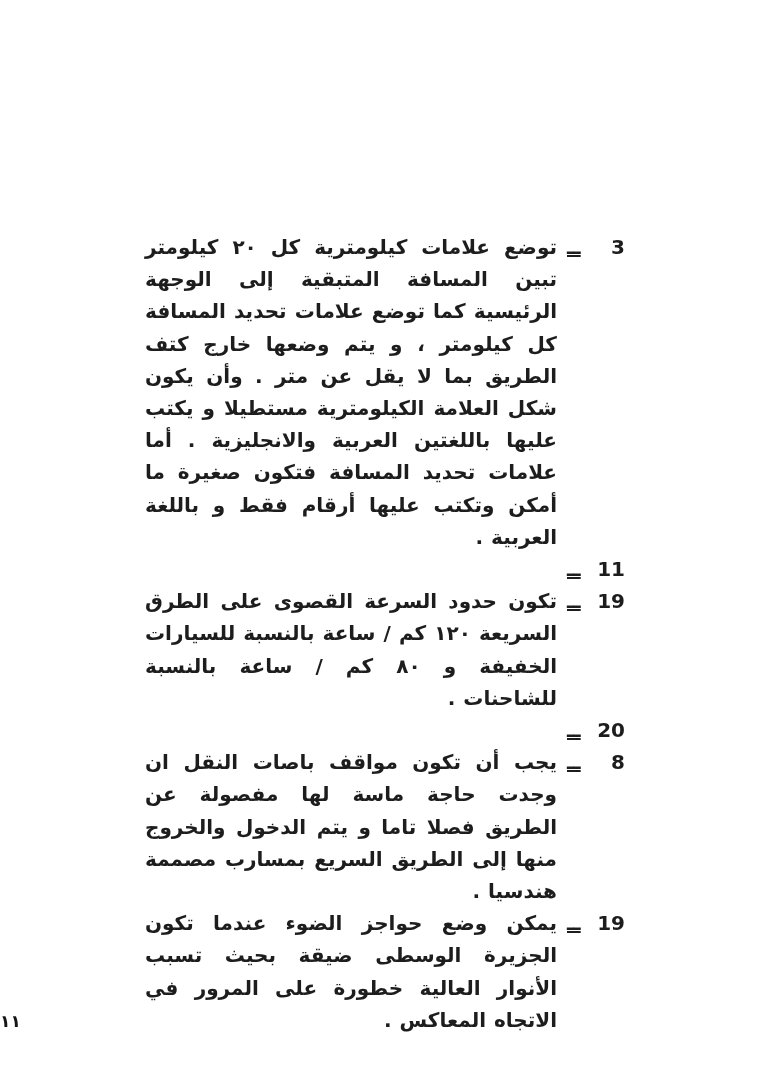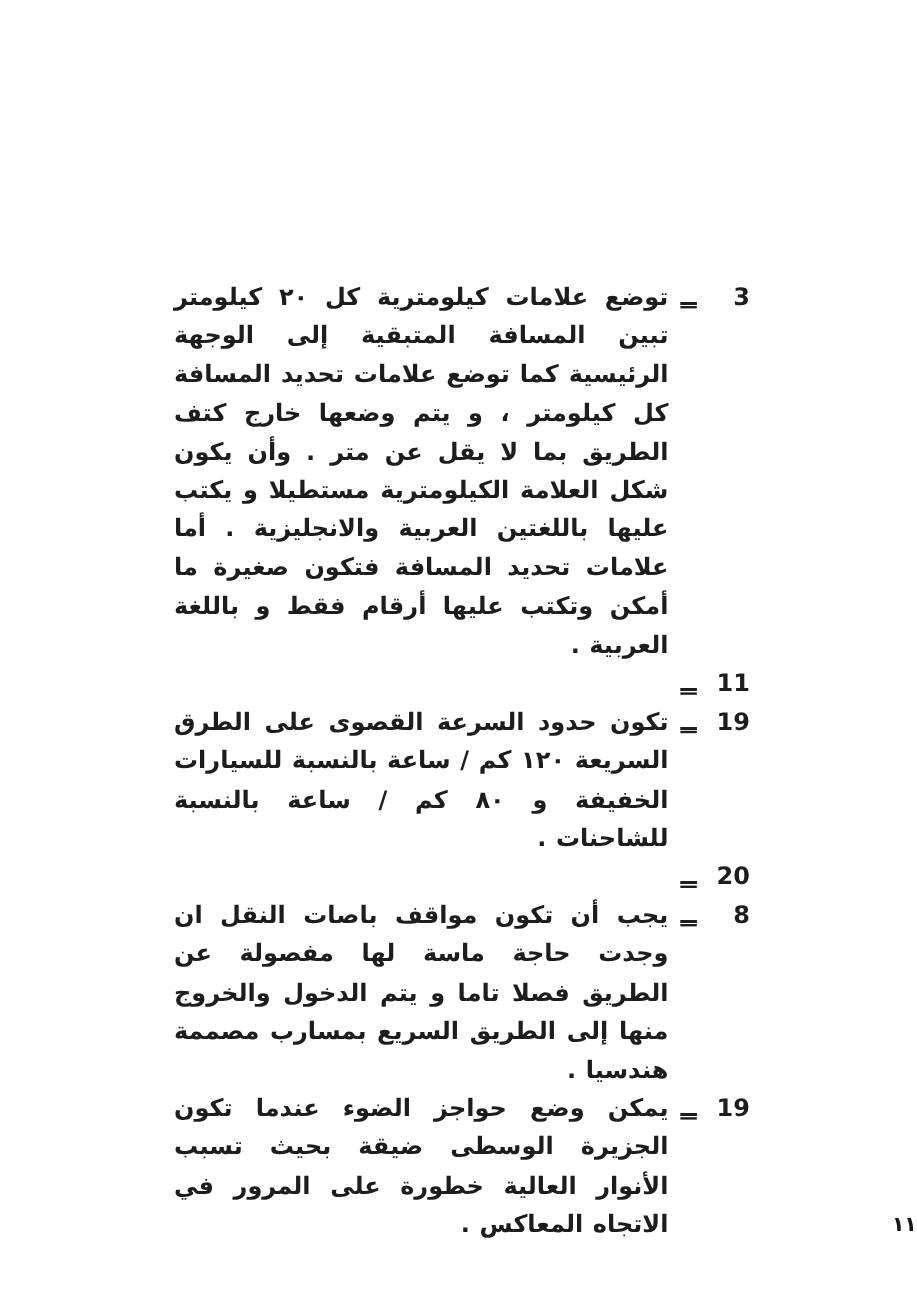--- a/index.html
+++ b/index.html
@@ -46,21 +46,21 @@
     flex: 1 1 auto;
     text-align: justify;
     text-justify: inter-word;
     word-spacing: 1px;
   }
   .page-number {
     position: absolute;
     top: 1011px;
     left: 0;
     width: 100%;
-    text-align: right;
+    text-align: left;
     direction: rtl;
     font-size: 17px;
     font-weight: 700;
     letter-spacing: 2px;
     color: #151515;
   }
 </style>
 </head>
 <body>
 

